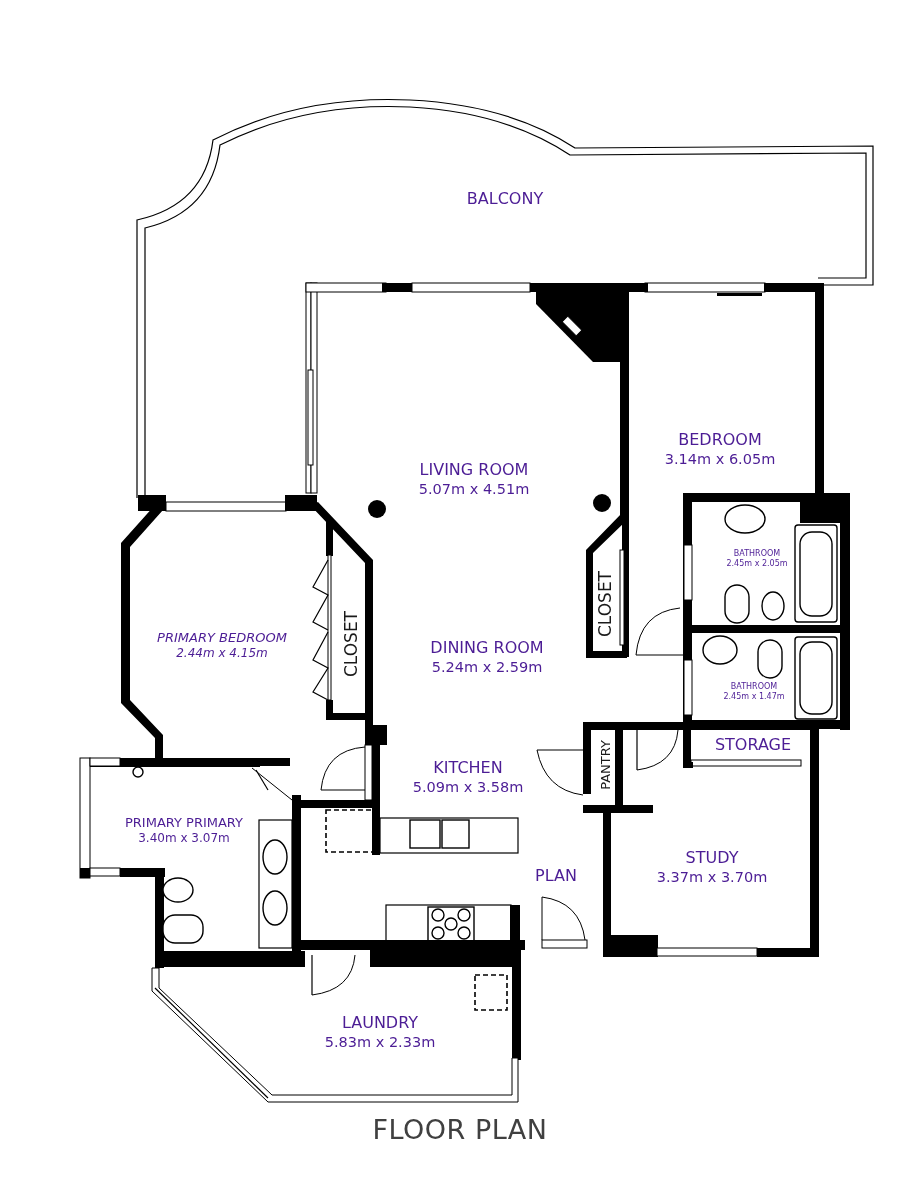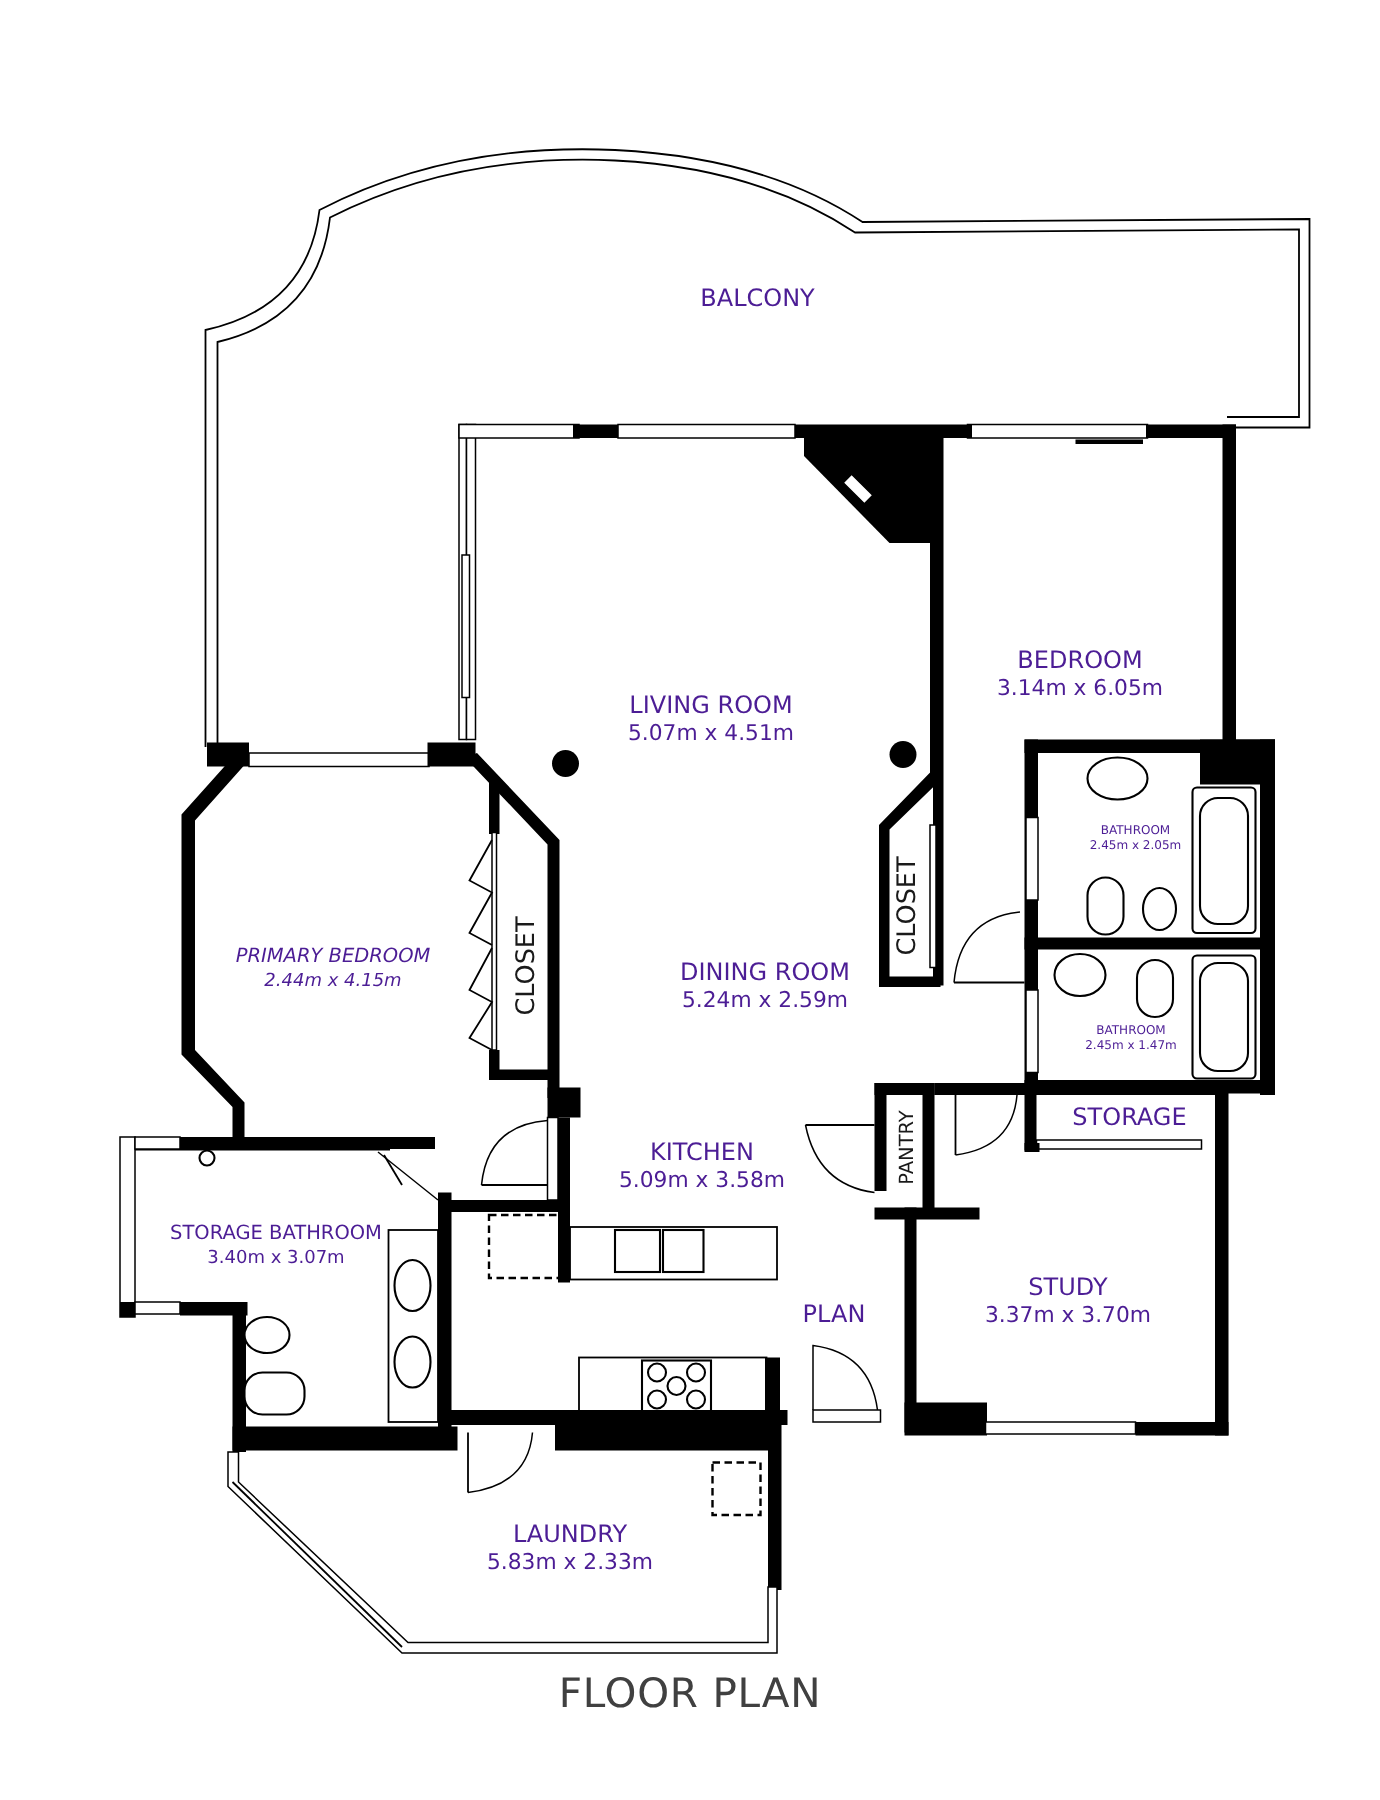--- a/index.html
+++ b/index.html
@@ -197,34 +197,34 @@
 <div class="label sm" style="left:754px; top:682px;">
   <span class="name">BATHROOM</span>
   <span class="dim">2.45m x 1.47m</span>
 </div>
 <div class="label md" style="left:222px; top:630px;font-style:italic;">
   <span class="name">PRIMARY BEDROOM</span>
   <span class="dim">2.44m x 4.15m</span>
 </div>
 <div class="vert" style="left:351px; top:644px;">CLOSET</div>
 <div class="vert" style="left:605px; top:604px;">CLOSET</div>
-<div class="label lg" style="left:487px; top:638px;margin-left:23px;">
+<div class="label lg" style="left:487px; top:638px;">
   <span class="name">DINING ROOM</span>
   <span class="dim">5.24m x 2.59m</span>
 </div>
 <div class="label lg" style="left:753px; top:735px;text-align:center;">
   <span class="name">STORAGE</span>
 </div>
 <div class="vert small" style="left:605px; top:765px;">PANTRY</div>
 <div class="label lg" style="left:468px; top:758px;">
   <span class="name">KITCHEN</span>
   <span class="dim">5.09m x 3.58m</span>
 </div>
 <div class="label md" style="left:184px; top:815px;">
-  <span class="name">STORAGE BATHROOM</span>
+  <span class="name">PRIMARY PRIMARY</span>
   <span class="dim">3.40m x 3.07m</span>
 </div>
 <div class="label lg" style="left:556px; top:866px;">
   <span class="name">PLAN</span>
 </div>
 <div class="label lg" style="left:712px; top:848px;">
   <span class="name">STUDY</span>
   <span class="dim">3.37m x 3.70m</span>
 </div>
 <div class="label lg" style="left:380px; top:1013px;">

